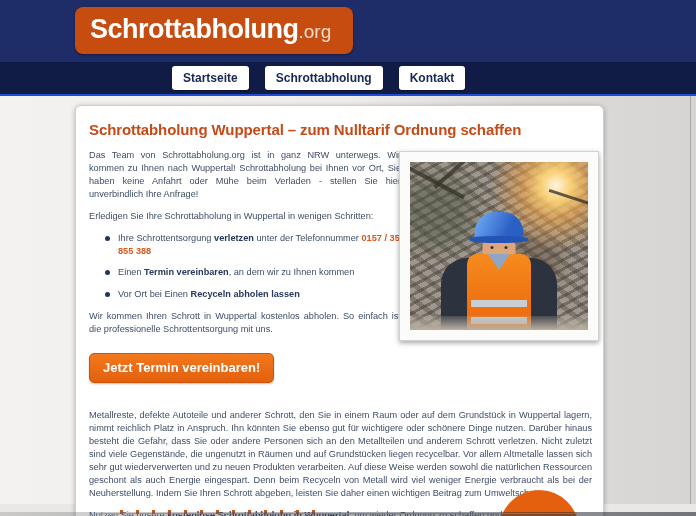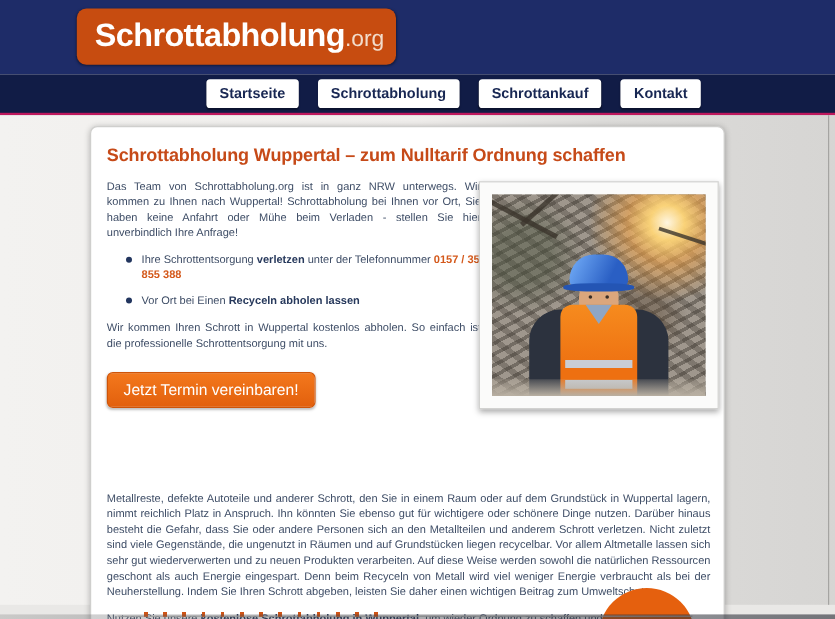--- a/index.html
+++ b/index.html
@@ -4,33 +4,33 @@
 <style>
   html,body{margin:0;padding:0;}
   body{
     width:696px;height:516px;position:relative;overflow:hidden;
     font-family:"Liberation Sans","DejaVu Sans",sans-serif;
     background:#e9e8e6;
   }
   
   .topbar{position:absolute;left:0;top:0;width:696px;height:62px;background:#1e2c68;}
   .logo{
-    position:absolute;left:64px;top:7px;background:#c74c10;border-radius:8px;
-    padding:7px 10px 9px 15px;cursor:pointer;box-shadow:0 1px 2px rgba(0,0,0,.4);
+    position:absolute;left:75px;top:7px;background:#c74c10;border-radius:8px;
+    padding:7px 22px 9px 15px;cursor:pointer;box-shadow:0 1px 2px rgba(0,0,0,.4);
   }
   .logo-main{font-size:27px;font-weight:bold;color:#ffffff;letter-spacing:-0.5px;}
   .logo-suffix{font-size:19px;color:#f2dccb;}
   .hotline{position:absolute;right:36px;top:10px;text-align:right;color:#fff;}
   .hotline-label{font-size:14px;font-weight:600;margin-bottom:3px;}
   .hotline-number{font-size:16px;font-weight:bold;display:flex;align-items:center;justify-content:flex-end;gap:6px;}
   .phone-icon{display:inline-block;width:17px;height:17px;}
   
   .navbar{
     position:absolute;left:0;top:62px;width:696px;height:34px;background:#111c46;
-    border-bottom:2px solid #be185d;box-sizing:border-box;
+    border-bottom:2px solid #1d4ed8;box-sizing:border-box;
     display:flex;align-items:center;gap:16px;padding-left:172px;
   }
   .nav-btn{
     background:#ffffff;color:#182753;font-size:12px;font-weight:600;
     border:none;border-radius:3px;padding:5px 11px;cursor:pointer;
     box-shadow:0 1px 1px rgba(0,0,0,.35);font-family:inherit;
   }
   
   .page{
     position:absolute;left:0;top:96px;width:696px;height:408px;
@@ -64,21 +64,21 @@
     font-size:9.2px;line-height:12.5px;color:#3e4d66;
   }
   ul.steps li::before{
     content:"";position:absolute;left:0;top:4px;width:5px;height:5px;border-radius:50%;
     background:#22355e;
   }
   .cta-btn{
     display:inline-block;margin-top:8px;padding:6px 13px 7px 13px;
     background:linear-gradient(180deg,#f3781d 0%,#e2600d 100%);
     border:1px solid #cf5408;border-radius:5px;color:#ffffff;
-    font-size:13px;font-weight:normal;cursor:pointer;font-family:inherit;
+    font-size:13px;font-weight:bold;cursor:pointer;font-family:inherit;
     box-shadow:0 1px 2px rgba(0,0,0,.25);
   }
   
   .photo-frame{
     position:absolute;right:-9px;top:2px;width:178px;height:168px;
     background:#fbfbfa;border:1px solid #d2d2d0;padding:10px;
     box-shadow:0 2px 5px rgba(0,0,0,.35);
   }
   .photo-scene{
     position:relative;width:178px;height:168px;overflow:hidden;
@@ -154,33 +154,34 @@
 
 <header class="topbar">
   <div class="logo">
     <span class="logo-main">Schrottabholung</span><span class="logo-suffix">.org</span>
   </div>
 </header>
 
 <nav class="navbar">
   <button class="nav-btn">Startseite</button>
   <button class="nav-btn">Schrottabholung</button>
-  <button class="nav-btn">Schrottankauf</button>
   <button class="nav-btn">Kontakt</button>
 </nav>
 
 <main class="page">
   <article class="card">
     <h1 class="article-title">Schrottabholung Wuppertal – zum Nulltarif Ordnung schaffen</h1>
 
     <div class="columns">
       <div class="text-col">
         <p class="justify">Das Team von Schrottabholung.org ist in ganz NRW unterwegs. Wir kommen zu Ihnen nach Wuppertal! Schrottabholung bei Ihnen vor Ort, Sie haben keine Anfahrt oder Mühe beim Verladen - stellen Sie hier unverbindlich Ihre Anfrage!</p>
+        <p>Erledigen Sie Ihre Schrottabholung in Wuppertal in wenigen Schritten:</p>
         <ul class="steps">
           <li><span>Ihre Schrottentsorgung </span><span class="b">verletzen</span><span> unter der Telefonnummer </span><span class="link">0157 / 35 855 388</span></li>
+          <li><span>Einen </span><span class="b">Termin vereinbaren</span><span>, an dem wir zu Ihnen kommen</span></li>
           <li><span>Vor Ort bei Einen </span><span class="b">Recyceln abholen lassen</span></li>
         </ul>
         <p class="justify">Wir kommen Ihren Schrott in Wuppertal kostenlos abholen. So einfach ist die professionelle Schrottentsorgung mit uns.</p>
         <a class="cta-btn">Jetzt Termin vereinbaren!</a>
       </div>
 
       <aside class="photo-frame">
         <div class="photo-scene">
           <div class="beam beam1"></div>
           <div class="beam beam2"></div>

